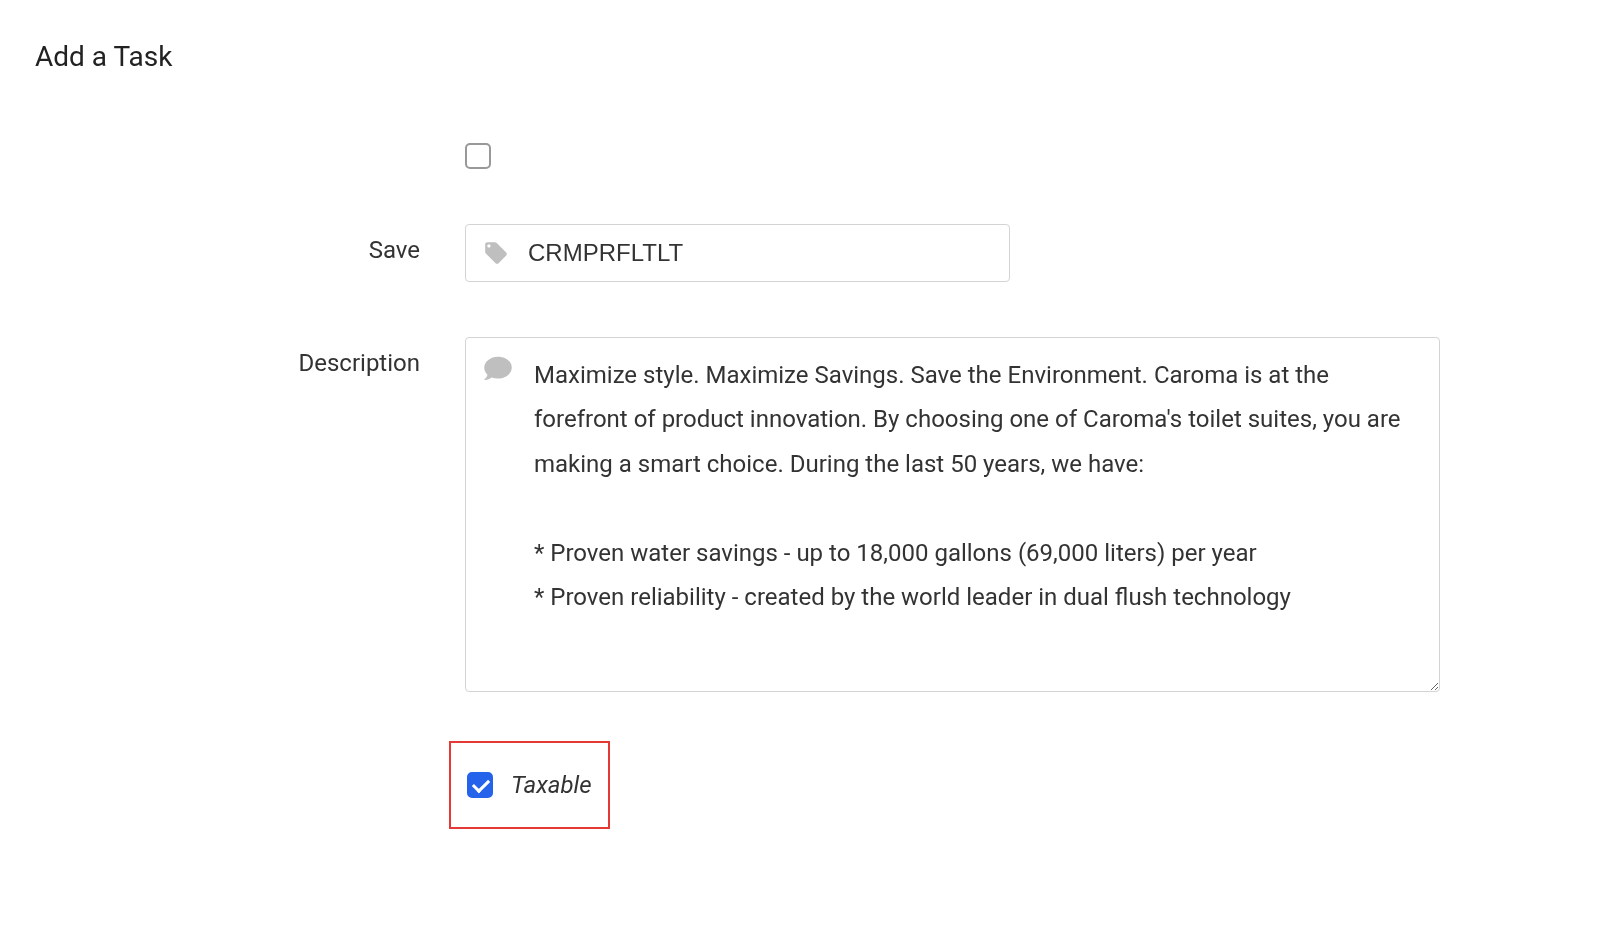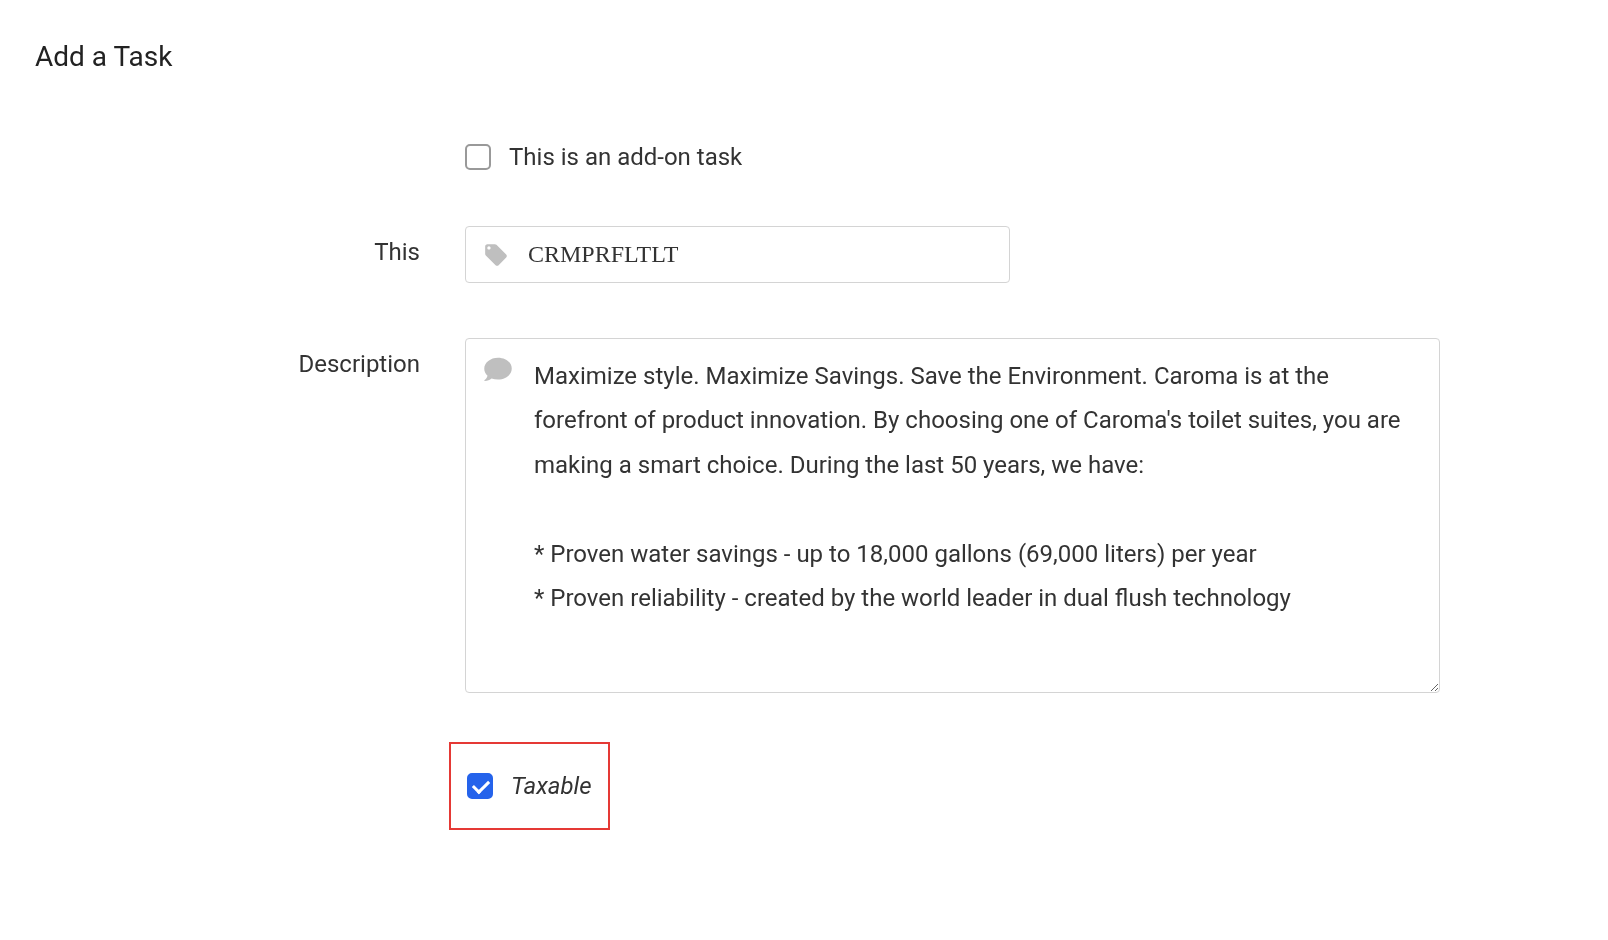--- a/index.html
+++ b/index.html
@@ -88,21 +88,21 @@
       align-items: center;
       justify-content: center;
     }
     .text-input {
       width: 100%;
       padding: 14px 18px 14px 62px;
       font-size: 24px;
       border: 1px solid #d4d4d4;
       border-radius: 4px;
       color: #333333;
-      font-family: Liberation Serif, serif;
+      font-family: Liberation Sans, sans-serif;
     }
     .textarea-wrapper {
       position: relative;
       width: 975px;
     }
     .textarea-wrapper .icon {
       position: absolute;
       left: 18px;
       top: 18px;
       color: #bfbfbf;
@@ -149,27 +149,26 @@
 
 <h1 class="page-title">Add a Task</h1>
 
 <div class="form-container">
 
   <div class="form-row">
     <div class="form-label"></div>
     <div class="form-control-wrapper">
       <div class="checkbox-wrapper">
         <div class="custom-checkbox" role="checkbox" aria-checked="false"></div>
-        <span class="checkbox-label">This is an add-on task</span>
       </div>
     </div>
   </div>
 
   <div class="form-row">
-    <div class="form-label">This</div>
+    <div class="form-label">Save</div>
     <div class="form-control-wrapper">
       <div class="input-with-icon">
         <span class="icon">
           <svg width="26" height="26" viewBox="0 0 24 24" fill="currentColor">
             <path d="M21.41 11.58l-9-9C12.05 2.22 11.55 2 11 2H4c-1.1 0-2 .9-2 2v7c0 .55.22 1.05.59 1.42l9 9c.36.36.86.58 1.41.58.55 0 1.05-.22 1.41-.59l7-7c.37-.36.59-.86.59-1.41 0-.55-.23-1.06-.59-1.42zM5.5 7C4.67 7 4 6.33 4 5.5S4.67 4 5.5 4 7 4.67 7 5.5 6.33 7 5.5 7z"></path>
           </svg>
         </span>
         <input type="text" class="text-input" value="CRMPRFLTLT" style="">
       </div>
     </div>

